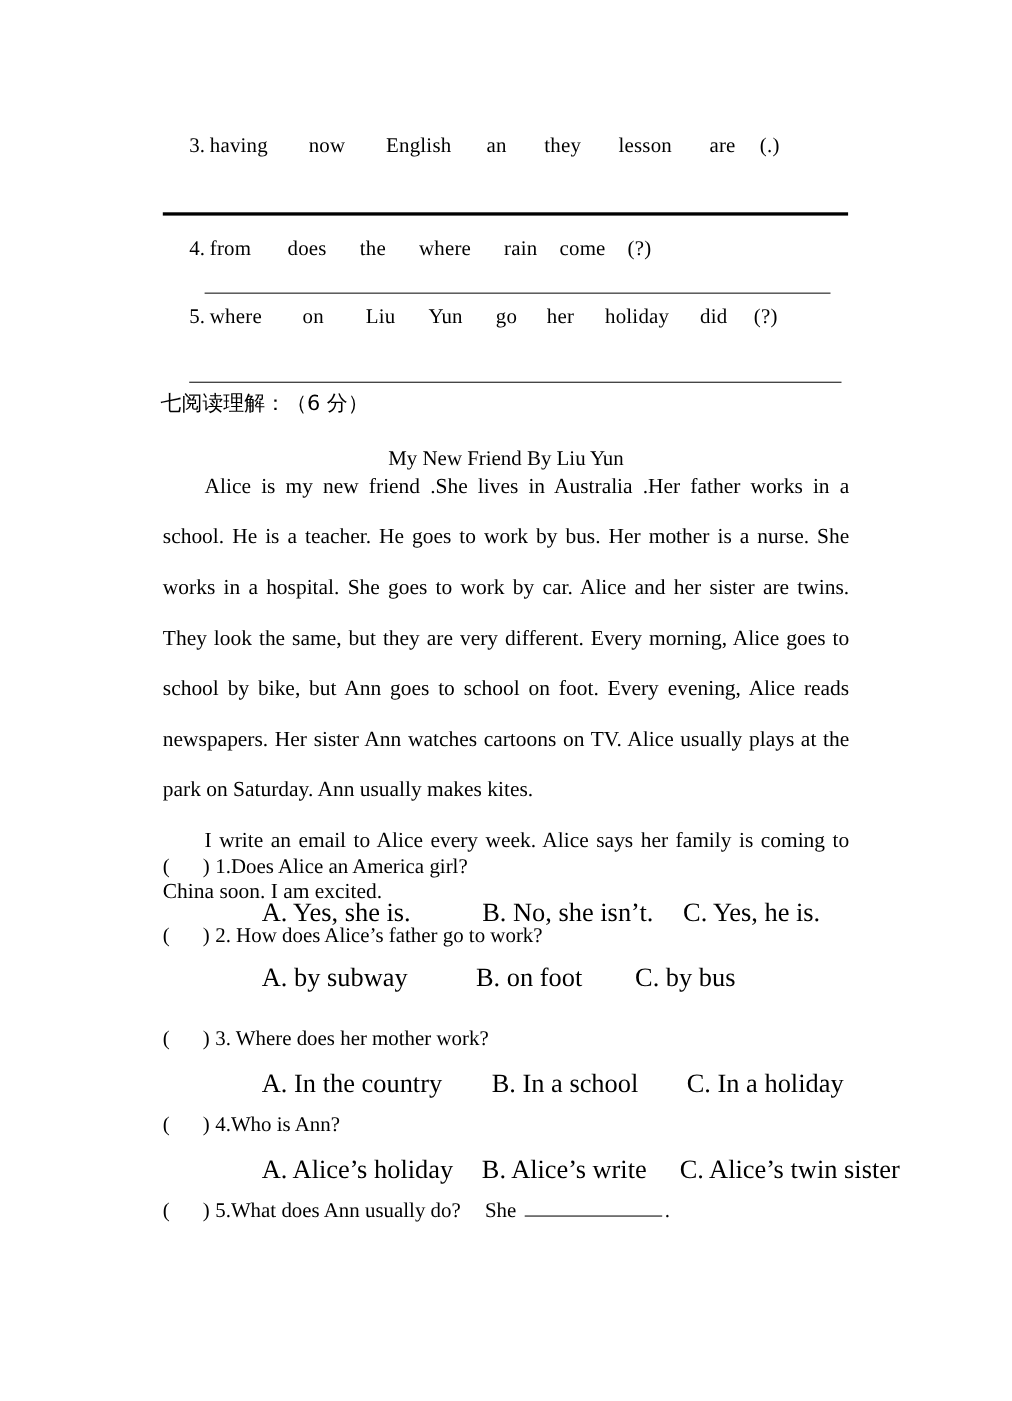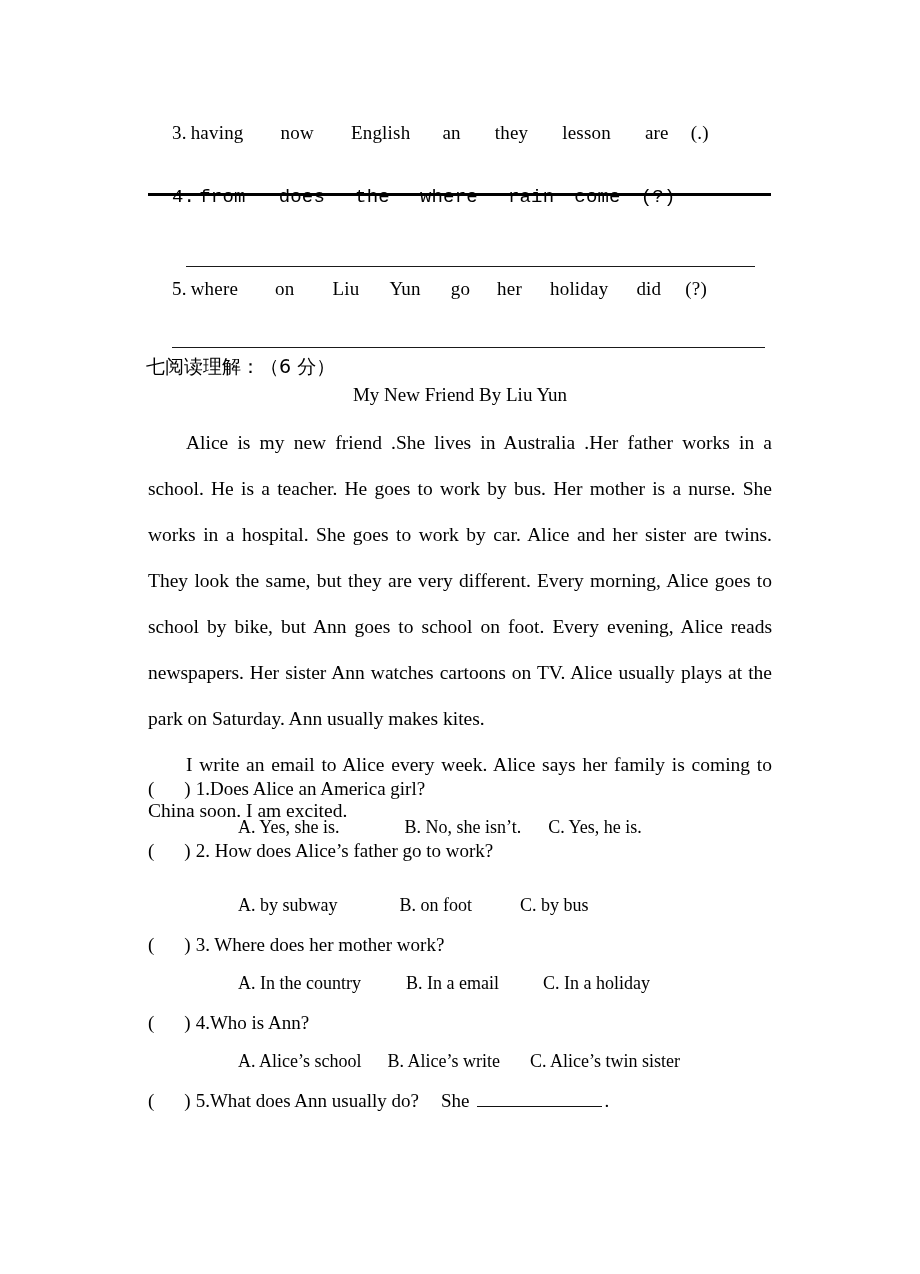--- a/index.html
+++ b/index.html
@@ -91,21 +91,21 @@
   .question .paren-gap {
     display: inline-block;
     width: 30px;
   }
   .question .paren-close {
     display: inline-block;
     margin-right: 5px;
   }
   .options {
     position: absolute;
-    font-size: 18px;
+    font-size: 24px;
     white-space: nowrap;
     left: 238px;
   }
   .options .opt {
     display: inline-block;
   }
   .blank-inline {
     display: inline-block;
     width: 125px;
     border-bottom: 1px solid #111;
@@ -118,66 +118,66 @@
 <body>
 
 <div class="page">
 
   <div class="scramble" style="left:172px; top:122px;">
     <span class="num">3.</span><span class="w">having</span><span style="display:inline-block;width:37px"></span><span class="w">now</span><span style="display:inline-block;width:37px"></span><span class="w">English</span><span style="display:inline-block;width:32px"></span><span class="w">an</span><span style="display:inline-block;width:34px"></span><span class="w">they</span><span style="display:inline-block;width:34px"></span><span class="w">lesson</span><span style="display:inline-block;width:34px"></span><span class="w">are</span><span style="display:inline-block;width:22px"></span><span class="w">(.)</span>
   </div>
 
   <div class="rule-thick" style="left:148px; top:193px; width:623px;"></div>
 
-  <div class="scramble" style="left:172px; top:186px;font-family:Liberation Mono, monospace;">
+  <div class="scramble" style="left:172px; top:216px;">
     <span class="num">4.</span><span class="w">from</span><span style="display:inline-block;width:33px"></span><span class="w">does</span><span style="display:inline-block;width:30px"></span><span class="w">the</span><span style="display:inline-block;width:30px"></span><span class="w">where</span><span style="display:inline-block;width:30px"></span><span class="w">rain</span><span style="display:inline-block;width:20px"></span><span class="w">come</span><span style="display:inline-block;width:20px"></span><span class="w">(?)</span>
   </div>
 
   <div class="rule-thin" style="left:186px; top:266px; width:569px;"></div>
 
   <div class="scramble" style="left:172px; top:278px;">
     <span class="num">5.</span><span class="w">where</span><span style="display:inline-block;width:37px"></span><span class="w">on</span><span style="display:inline-block;width:38px"></span><span class="w">Liu</span><span style="display:inline-block;width:30px"></span><span class="w">Yun</span><span style="display:inline-block;width:30px"></span><span class="w">go</span><span style="display:inline-block;width:27px"></span><span class="w">her</span><span style="display:inline-block;width:28px"></span><span class="w">holiday</span><span style="display:inline-block;width:28px"></span><span class="w">did</span><span style="display:inline-block;width:24px"></span><span class="w">(?)</span>
   </div>
 
   <div class="rule-thin" style="left:172px; top:347px; width:593px;"></div>
 
   <div class="section-heading" style="left:146px; top:354px;">七阅读理解：（6 分）</div>
 
-  <div class="passage-title" style="left:148px; top:384px; width:624px;">My New Friend By Liu Yun</div>
+  <div class="passage-title" style="left:148px; top:407px; width:624px;">My New Friend By Liu Yun</div>
 
   <div class="passage" style="top:420px;">
     <p class="last-line-loose">Alice is my new friend .She lives in Australia .Her father works in a school. He is a teacher. He goes to work by bus. Her mother is a nurse. She works in a hospital. She goes to work by car. Alice and her sister are twins. They look the same, but they are very different. Every morning, Alice goes to school by bike, but Ann goes to school on foot. Every evening, Alice reads newspapers. Her sister Ann watches cartoons on TV. Alice usually plays at the park on Saturday. Ann usually makes kites.</p>
     <p class="last-line-loose">I write an email to Alice every week. Alice says her family is coming to China soon. I am excited.</p>
   </div>
 
   <div class="question" style="top:778px;">
     <span class="paren-open">(</span><span class="paren-gap"></span><span class="paren-close">)</span><span>1.Does Alice an America girl?</span>
   </div>
   <div class="options" style="top:817px;">
     <span class="opt">A. Yes, she is.</span><span style="display:inline-block;width:65px"></span><span class="opt">B. No, she isn’t.</span><span style="display:inline-block;width:27px"></span><span class="opt">C. Yes, he is.</span>
   </div>
 
   <div class="question" style="top:820px;margin-top:20px;">
     <span class="paren-open">(</span><span class="paren-gap"></span><span class="paren-close">)</span><span>2. How does Alice’s father go to work?</span>
   </div>
-  <div class="options" style="top:895px;font-family:Liberation Serif, serif;">
+  <div class="options" style="top:876px;font-family:Liberation Serif, serif;">
     <span class="opt">A. by subway</span><span style="display:inline-block;width:62px"></span><span class="opt">B. on foot</span><span style="display:inline-block;width:48px"></span><span class="opt">C. by bus</span>
   </div>
 
   <div class="question" style="top:934px;">
     <span class="paren-open">(</span><span class="paren-gap"></span><span class="paren-close">)</span><span>3. Where does her mother work?</span>
   </div>
   <div class="options" style="top:973px;">
-    <span class="opt">A. In the country</span><span style="display:inline-block;width:45px"></span><span class="opt">B. In a email</span><span style="display:inline-block;width:44px"></span><span class="opt">C. In a holiday</span>
+    <span class="opt">A. In the country</span><span style="display:inline-block;width:45px"></span><span class="opt">B. In a school</span><span style="display:inline-block;width:44px"></span><span class="opt">C. In a holiday</span>
   </div>
 
   <div class="question" style="top:1012px;">
     <span class="paren-open">(</span><span class="paren-gap"></span><span class="paren-close">)</span><span>4.Who is Ann?</span>
   </div>
   <div class="options" style="top:1051px;">
-    <span class="opt">A. Alice’s school</span><span style="display:inline-block;width:26px"></span><span class="opt">B. Alice’s write</span><span style="display:inline-block;width:30px"></span><span class="opt">C. Alice’s twin sister</span>
+    <span class="opt">A. Alice’s holiday</span><span style="display:inline-block;width:26px"></span><span class="opt">B. Alice’s write</span><span style="display:inline-block;width:30px"></span><span class="opt">C. Alice’s twin sister</span>
   </div>
 
   <div class="question" style="top:1090px;">
     <span class="paren-open">(</span><span class="paren-gap"></span><span class="paren-close">)</span><span>5.What does Ann usually do?</span><span style="display:inline-block;width:22px"></span><span>She</span><span class="blank-inline"></span><span>.</span>
   </div>
 
 </div>
 
 </body></html>

